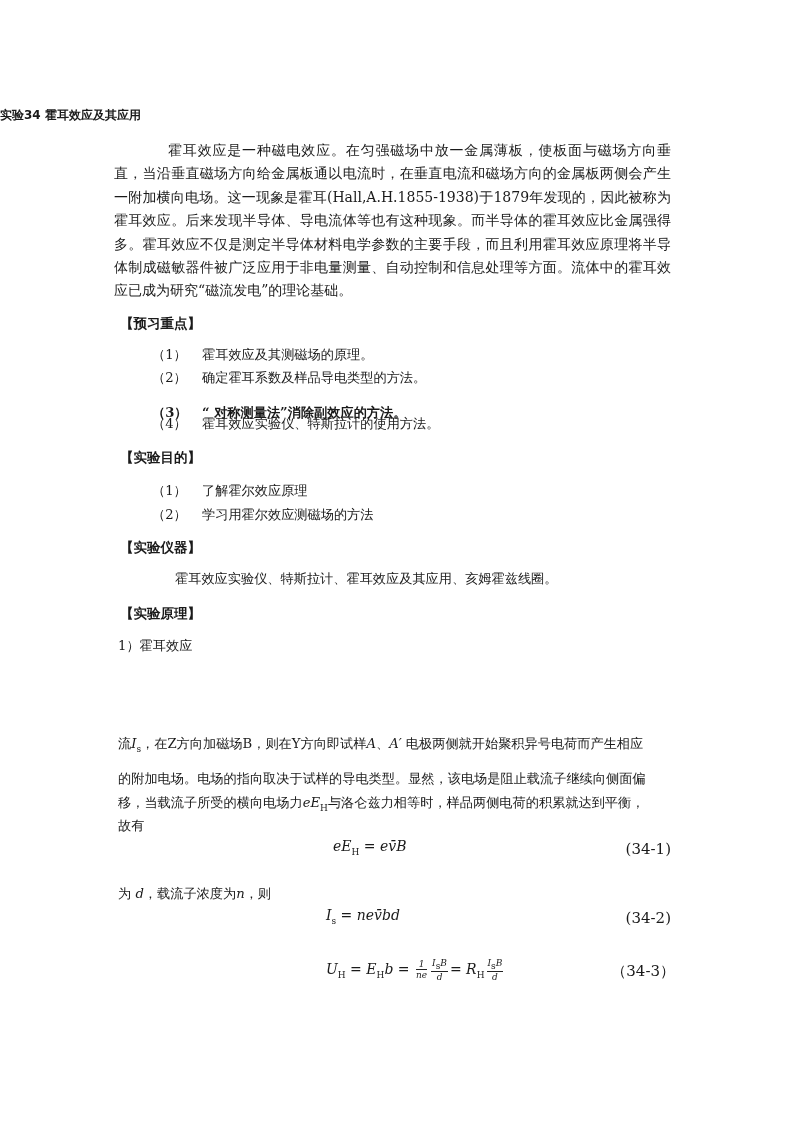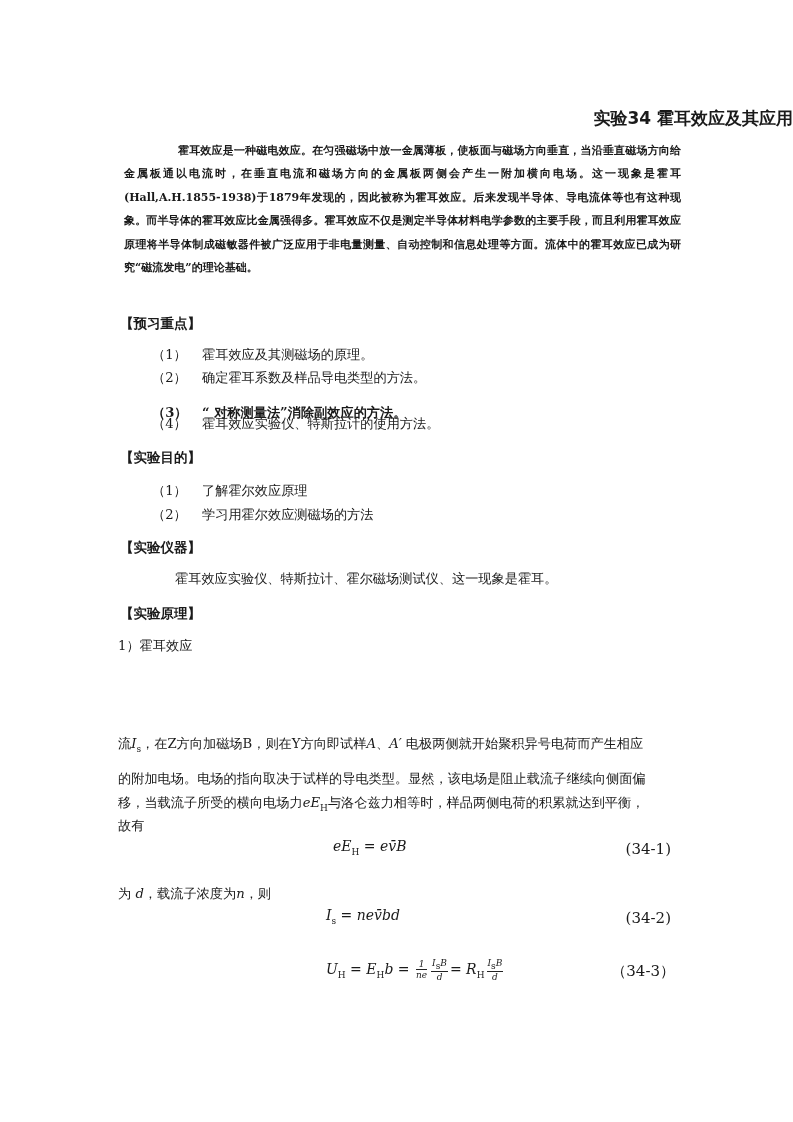--- a/index.html
+++ b/index.html
@@ -1,21 +1,21 @@
 <!DOCTYPE html>
 <html><head>
 <meta charset="utf-8">
 <style>
   html, body { margin:0; padding:0; background:#ffffff; }
   body { width:793px; height:1122px; position:relative; overflow:hidden;
          font-family:"DejaVu Serif","Liberation Serif",serif; color:#1a1a1a; }
   .page { position:absolute; left:0; top:0; width:793px; height:1122px; }
-  .title { position:absolute; top:107px; left:0; width:793px; text-align:right;
-           font-family:"DejaVu Sans","Liberation Sans",sans-serif; font-weight:bold; font-size:17px; }
-  .para { position:absolute; left:124px; width:557px; font-size:11px; line-height:23.4px; text-align:justify;font-weight:bold; }
+  .title { position:absolute; top:107px; left:0; width:793px; text-align:left;
+           font-family:"DejaVu Sans","Liberation Sans",sans-serif; font-weight:bold; font-size:12px; }
+  .para { position:absolute; left:114px; width:557px; font-size:14px; line-height:23.4px; text-align:justify; }
   .indent { text-indent:54px; }
   .heading { position:absolute; left:120px; font-family:"DejaVu Sans","Liberation Sans",sans-serif;
              font-weight:bold; font-size:13.5px; }
   .li { position:absolute; left:152px; font-size:13.2px; }
   .li .num { display:inline-block; width:50px; }
   .eq { position:absolute; font-family:"DejaVu Serif","Liberation Serif",serif; font-style:italic; font-size:14px; }
   .eqnum { position:absolute; right:122px; font-size:15px; }
   .line { position:absolute; left:118px; width:557px; font-size:13.2px; white-space:nowrap; }
   i.m { font-family:"DejaVu Serif","Liberation Serif",serif; font-style:italic; }
   .frac { display:inline-block; vertical-align:middle; text-align:center; font-size:9px; line-height:10px; margin:0 2px; }
@@ -36,21 +36,21 @@
   <div class="li" style="top:346px;"><span class="num">（1）</span><span>霍耳效应及其测磁场的原理。</span></div>
   <div class="li" style="top:369px;"><span class="num">（2）</span><span>确定霍耳系数及样品导电类型的方法。</span></div>
   <div class="li" style="top:404px;font-weight:bold;"><span class="num">（3）</span><span>“ 对称测量法”消除副效应的方法。</span></div>
   <div class="li" style="top:415px;"><span class="num">（4）</span><span>霍耳效应实验仪、特斯拉计的使用方法。</span></div>
 
   <div class="heading" style="top:449px;">【实验目的】</div>
   <div class="li" style="top:482px;"><span class="num">（1）</span><span>了解霍尔效应原理</span></div>
   <div class="li" style="top:506px;"><span class="num">（2）</span><span>学习用霍尔效应测磁场的方法</span></div>
 
   <div class="heading" style="top:539px;text-align:right;">【实验仪器】</div>
-  <div class="line" style="top:570px; left:175px;">霍耳效应实验仪、特斯拉计、霍尔磁场测试仪、这一现象是霍耳。</div>
+  <div class="line" style="top:570px; left:175px;">霍耳效应实验仪、特斯拉计、霍耳效应及其应用、亥姆霍兹线圈。</div>
 
   <div class="heading" style="top:605px;">【实验原理】</div>
   <div class="line" style="top:637px;">1）霍耳效应</div>
 
 
   <div class="line" style="top:735px;"><span>流</span><i class="m">I<sub>s</sub></i><span>，在Z方向加磁场B，则在Y方向即试样</span><i class="m">A</i><span>、</span><i class="m">A′</i> <span>电极两侧就开始聚积异号电荷而产生相应</span></div>
 
   <div class="line" style="top:770px;">的附加电场。电场的指向取决于试样的导电类型。显然，该电场是阻止载流子继续向侧面偏</div>
   <div class="line" style="top:794px;"><span>移，当载流子所受的横向电场力</span><i class="m">eE<sub>H</sub></i><span>与洛仑兹力相等时，样品两侧电荷的积累就达到平衡，</span></div>
   <div class="line" style="top:817px;">故有</div>

